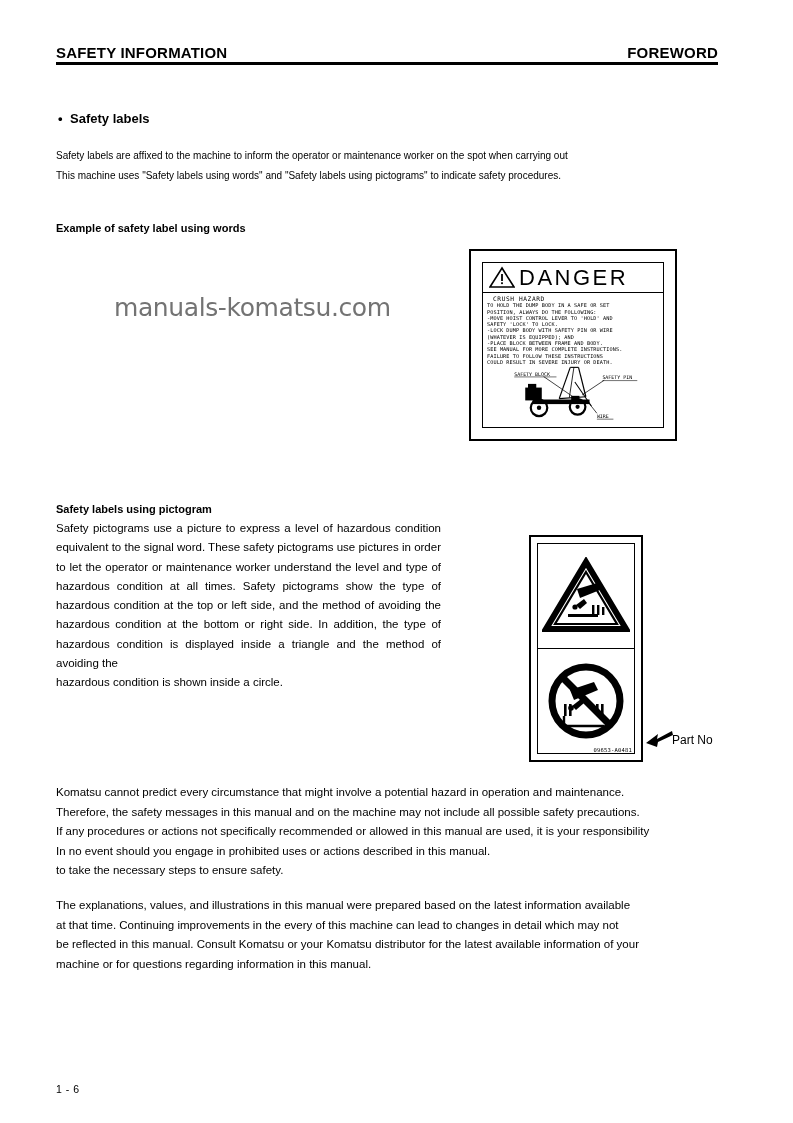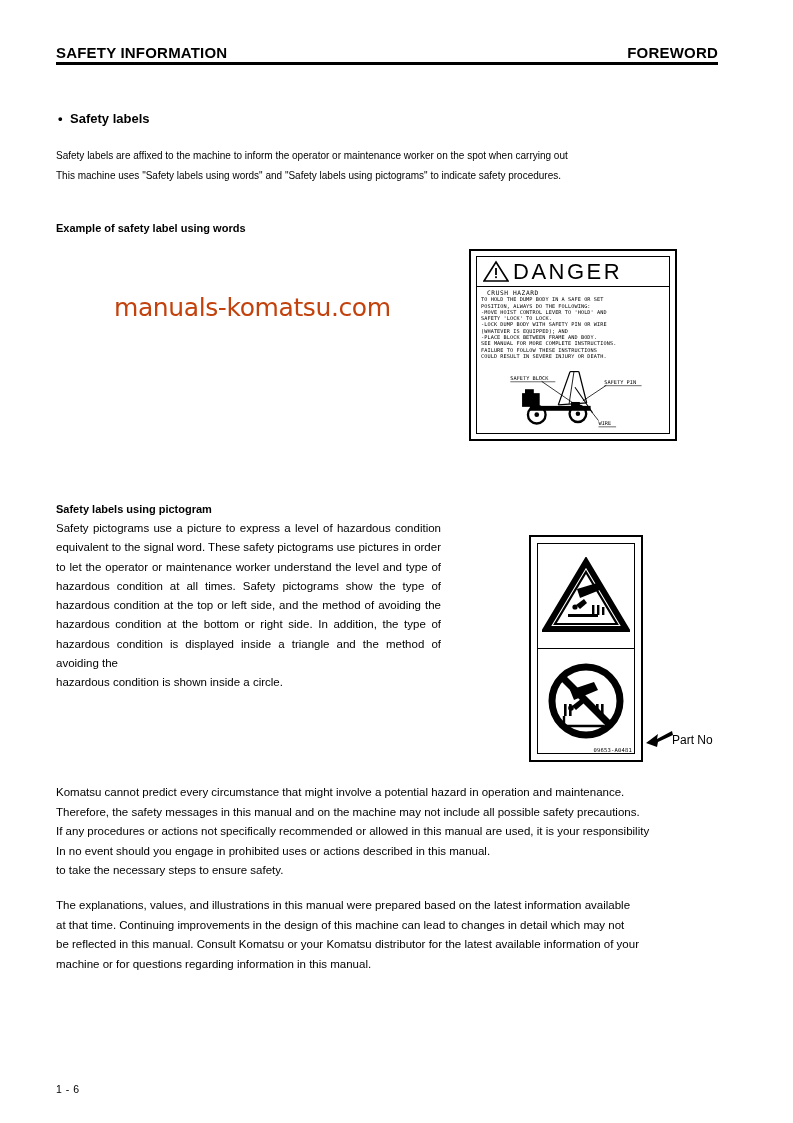--- a/index.html
+++ b/index.html
@@ -110,36 +110,36 @@
     letter-spacing: 0.5px;
   }
 
   
   .watermark {
     position: absolute;
     left: 114px;
     top: 293px;
     font-family: "DejaVu Sans", sans-serif;
     font-size: 25px;
-    color: #c2410c;
+    color: #737373;
     letter-spacing: -0.4px;
     white-space: nowrap;
   }
 
   
   .danger-label {
     position: absolute;
     left: 469px;
     top: 249px;
     width: 208px;
     height: 192px;
     border: 2.5px solid #000;
     background: #fff;
     box-sizing: border-box;
-    padding: 5px;
+    padding: 11px;
   }
   .danger-inner {
     width: 100%;
     height: 100%;
     border: 1.5px solid #000;
     box-sizing: border-box;
     display: flex;
     flex-direction: column;
   }
   .danger-head {
@@ -379,21 +379,21 @@
   <div class="p-block p-komatsu">
     <div class="nowrapline">Komatsu cannot predict every circumstance that might involve a potential hazard in operation and maintenance.</div>
     <div class="nowrapline">Therefore, the safety messages in this manual and on the machine may not include all possible safety precautions.</div>
     <div class="nowrapline">If any procedures or actions not specifically recommended or allowed in this manual are used, it is your responsibility</div>
     <div class="nowrapline">In no event should you engage in prohibited uses or actions described in this manual.</div>
     <div class="nowrapline">to take the necessary steps to ensure safety.</div>
   </div>
 
   <div class="p-block p-explain">
     <div class="nowrapline">The explanations, values, and illustrations in this manual were prepared based on the latest information available</div>
-    <div class="nowrapline">at that time.  Continuing  improvements  in the design of this machine can lead to changes in detail which may not</div>
+    <div class="nowrapline">at that time.  Continuing  improvements  in the every of this machine can lead to changes in detail which may not</div>
     <div class="nowrapline">be reflected in this manual.  Consult Komatsu or your Komatsu distributor for the latest available information of your</div>
     <div class="nowrapline">machine or for  questions  regarding information in this manual.</div>
   </div>
 
 
   <div class="footer">1 - 6</div>
 
 </div>
 
 </body></html>

